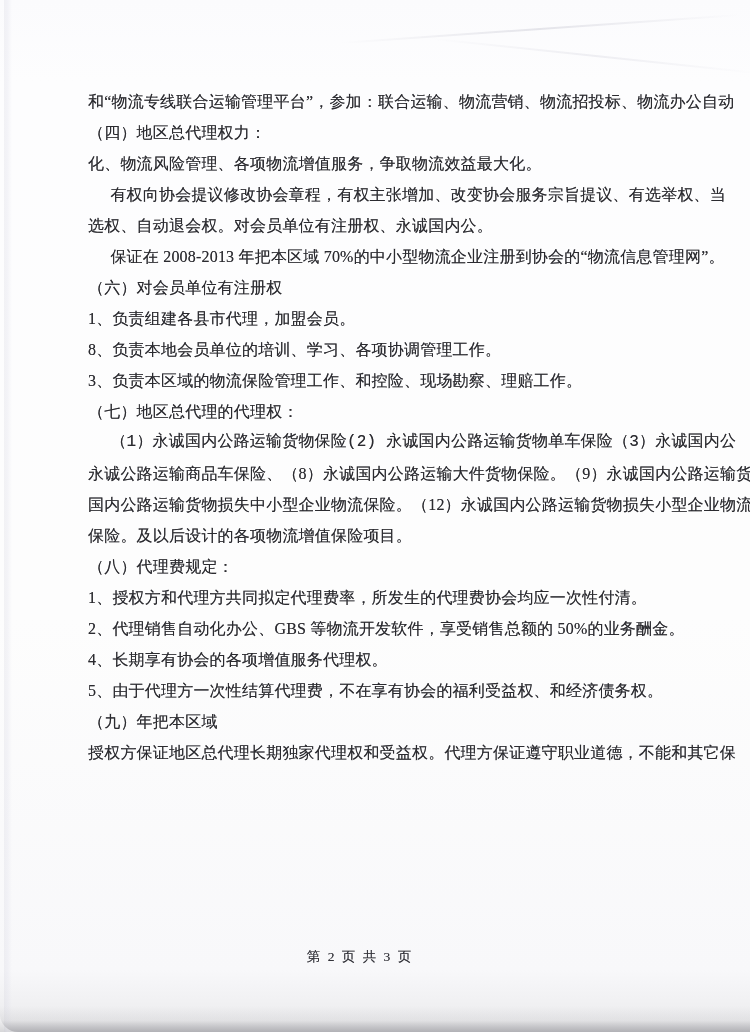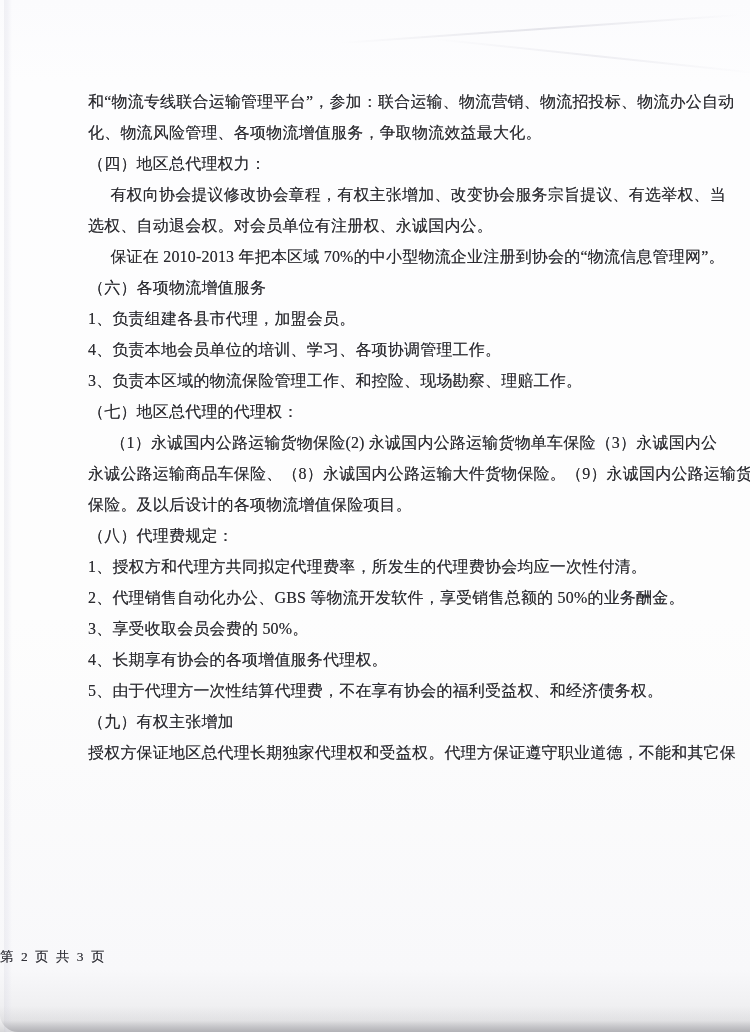--- a/index.html
+++ b/index.html
@@ -45,56 +45,56 @@
     line-height:31px;
     font-size:16px;
     color:#2b2b30;
     text-shadow:0 0 0.5px rgba(20,20,25,0.55);
     white-space:nowrap;
     letter-spacing:0.2px;
   }
   .footer{
     position:absolute;
     left:0;top:948px;width:720px;
-    text-align:left;
+    text-align:center;
     font-size:13.5px;
     letter-spacing:2px;
     color:#33333a;
     text-shadow:0 0 0.5px rgba(20,20,25,0.5);
   }
 </style>
 </head>
 <body>
 
 <div class="page">
   <div class="crease crease-left"></div>
   <div class="crease crease-top"></div>
   <div class="crease crease-top2"></div>
 
   <div class="content">
       <div class="line">和“物流专线联合运输管理平台”，参加：联合运输、物流营销、物流招投标、物流办公自动</div>
+      <div class="line">（四）地区总代理权力：</div>
       <div class="line">化、物流风险管理、各项物流增值服务，争取物流效益最大化。</div>
-      <div class="line">（四）地区总代理权力：</div>
       <div class="line" style="text-indent: 1.4em; font-family: Liberation Serif, serif;">有权向协会提议修改协会章程，有权主张增加、改变协会服务宗旨提议、有选举权、当</div>
       <div class="line">选权、自动退会权。对会员单位有注册权、永诚国内公。</div>
-      <div class="line" style="text-indent: 1.4em;">保证在 2010-2013 年把本区域 70%的中小型物流企业注册到协会的“物流信息管理网”。</div>
-      <div class="line">（六）各项物流增值服务</div>
+      <div class="line" style="text-indent: 1.4em;">保证在 2008-2013 年把本区域 70%的中小型物流企业注册到协会的“物流信息管理网”。</div>
+      <div class="line">（六）对会员单位有注册权</div>
       <div class="line">1、负责组建各县市代理，加盟会员。</div>
-      <div class="line">4、负责本地会员单位的培训、学习、各项协调管理工作。</div>
+      <div class="line">8、负责本地会员单位的培训、学习、各项协调管理工作。</div>
       <div class="line">3、负责本区域的物流保险管理工作、和控险、现场勘察、理赔工作。</div>
       <div class="line">（七）地区总代理的代理权：</div>
-      <div class="line" style="text-indent: 1.4em;">（1）永诚国内公路运输货物保险(2) 永诚国内公路运输货物单车保险（3）永诚国内公</div>
+      <div class="line" style="text-indent: 1.4em; font-family: Liberation Mono, monospace;">（1）永诚国内公路运输货物保险(2) 永诚国内公路运输货物单车保险（3）永诚国内公</div>
       <div class="line">永诚公路运输商品车保险、（8）永诚国内公路运输大件货物保险。（9）永诚国内公路运输货</div>
+      <div class="line">国内公路运输货物损失中小型企业物流保险。（12）永诚国内公路运输货物损失小型企业物流</div>
       <div class="line">保险。及以后设计的各项物流增值保险项目。</div>
       <div class="line">（八）代理费规定：</div>
       <div class="line">1、授权方和代理方共同拟定代理费率，所发生的代理费协会均应一次性付清。</div>
       <div class="line">2、代理销售自动化办公、GBS 等物流开发软件，享受销售总额的 50%的业务酬金。</div>
-      <div class="line">3、享受收取会员会费的 50%。</div>
       <div class="line">4、长期享有协会的各项增值服务代理权。</div>
       <div class="line">5、由于代理方一次性结算代理费，不在享有协会的福利受益权、和经济债务权。</div>
-      <div class="line">（九）有权主张增加</div>
+      <div class="line">（九）年把本区域</div>
       <div class="line">授权方保证地区总代理长期独家代理权和受益权。代理方保证遵守职业道德，不能和其它保</div>
     </div>
 
   <div class="footer">第 2 页 共 3 页</div>
 
   <div class="bottom-shadow"></div>
 </div>
 
 </body></html>

